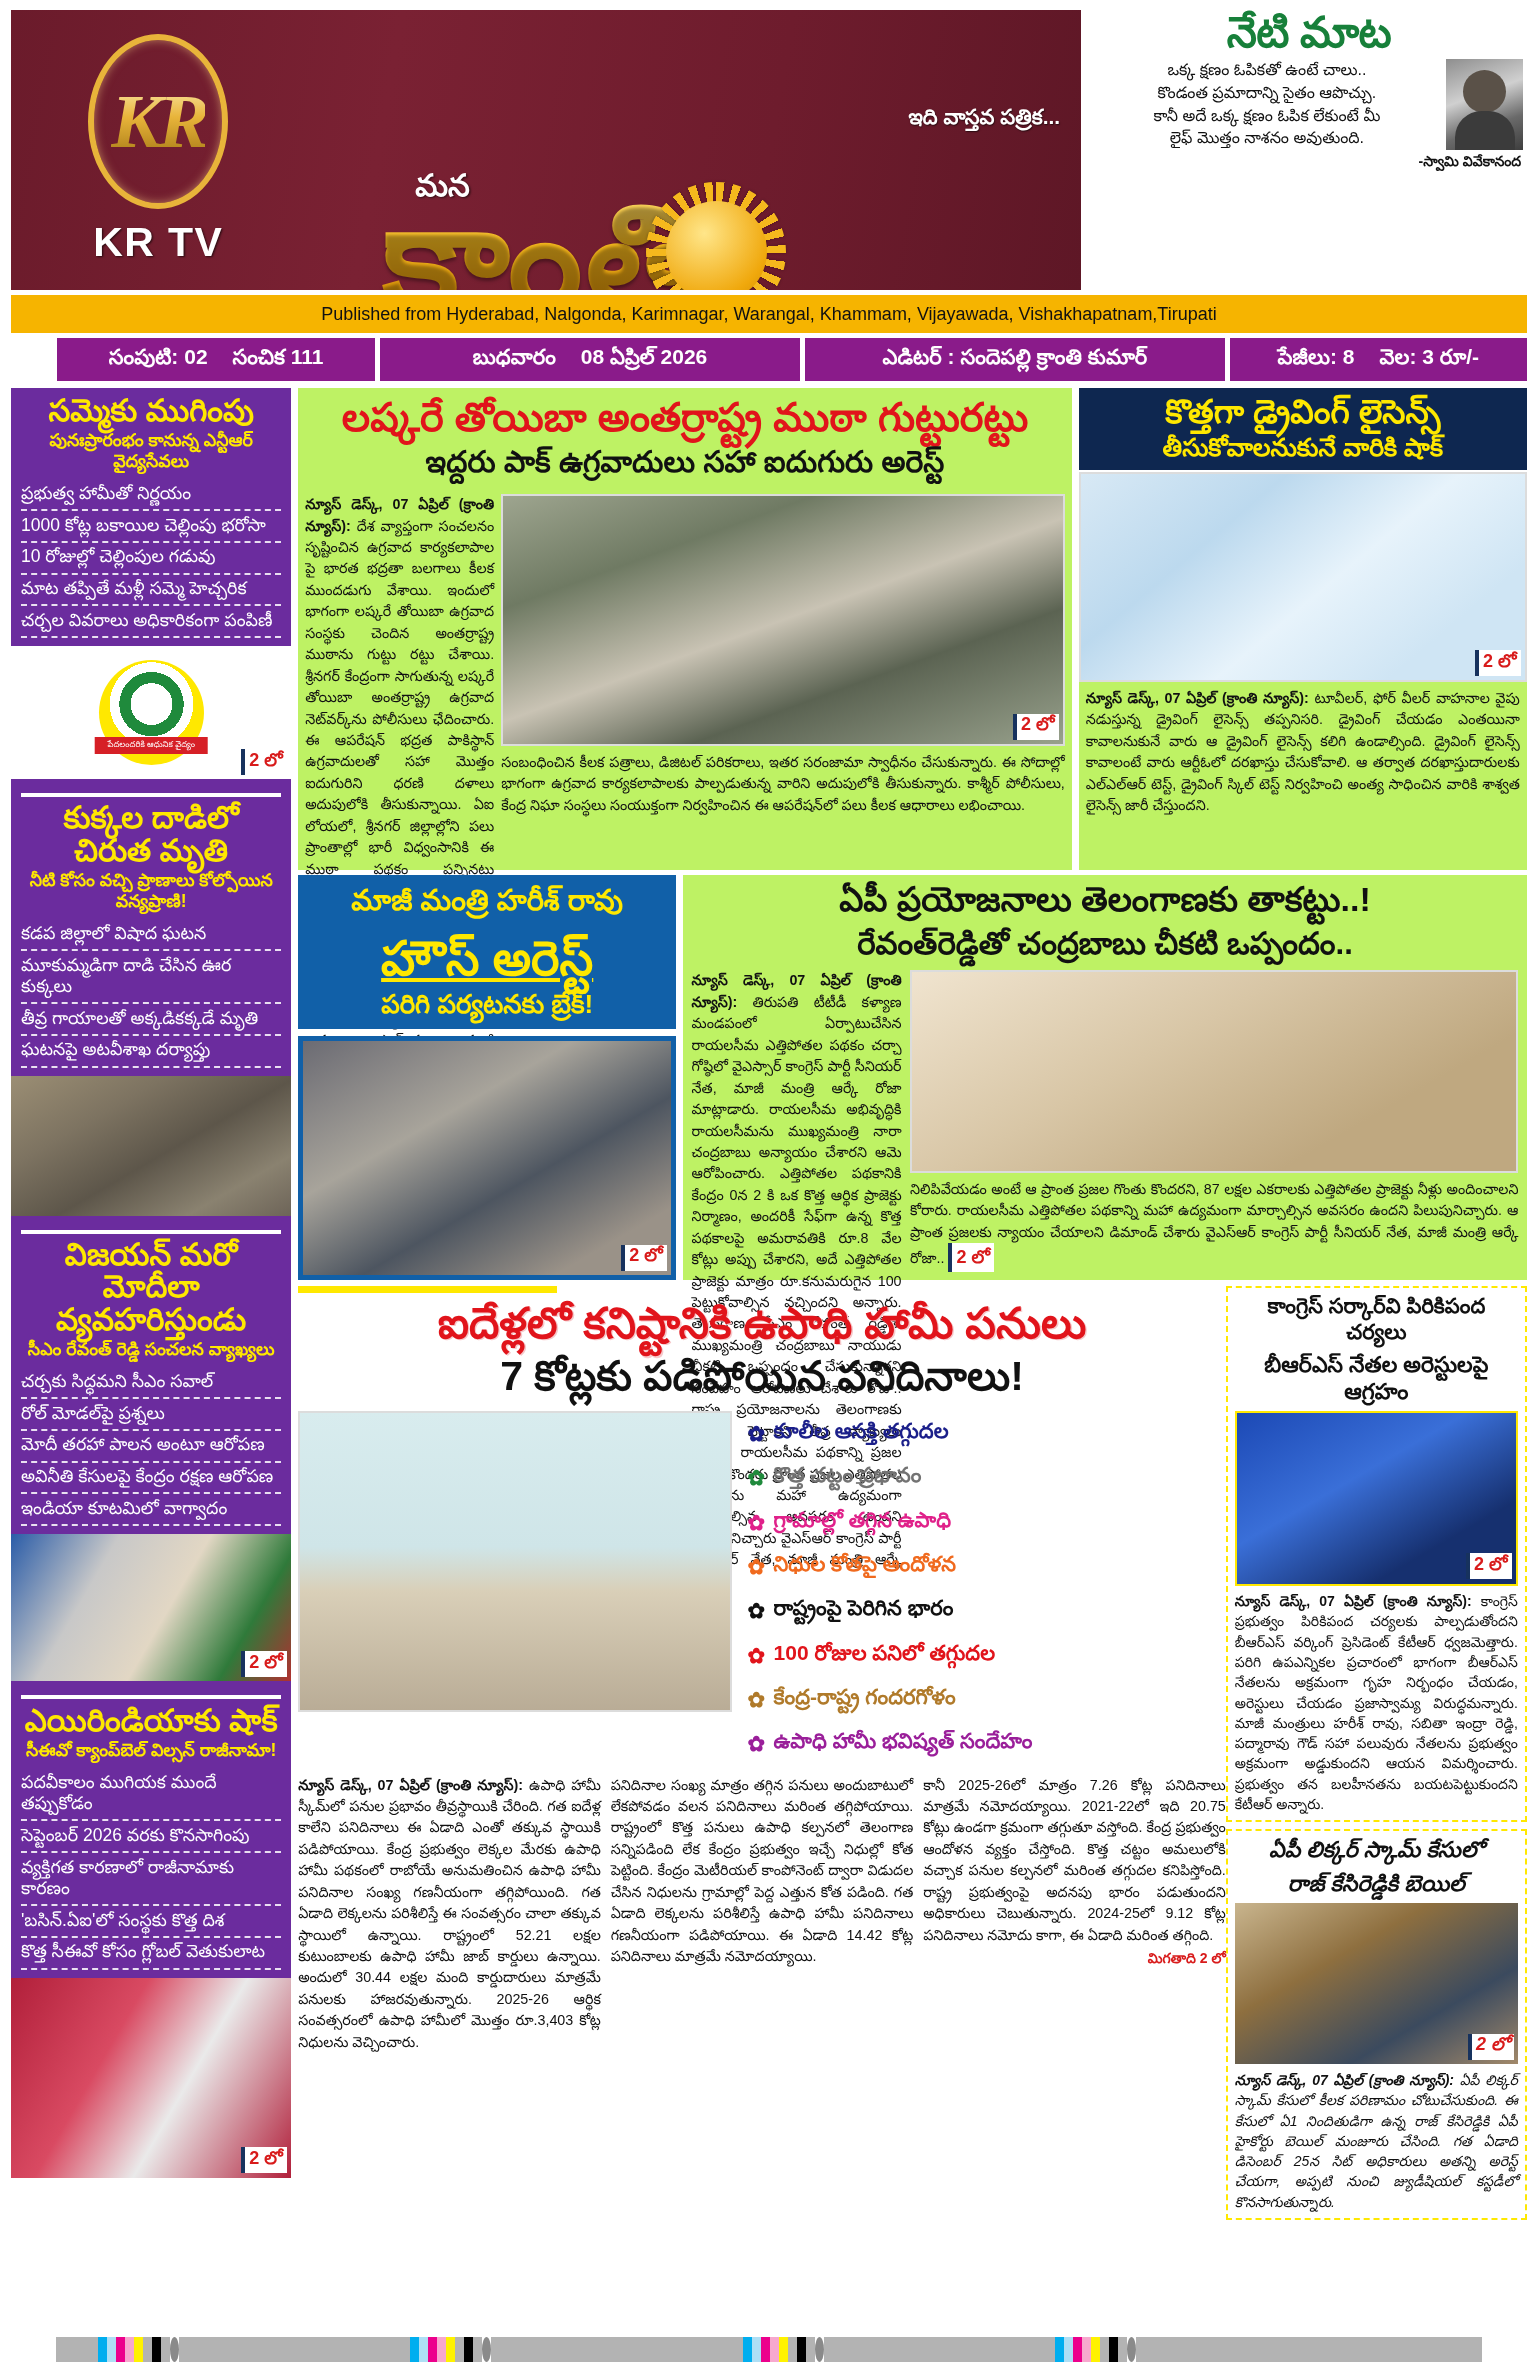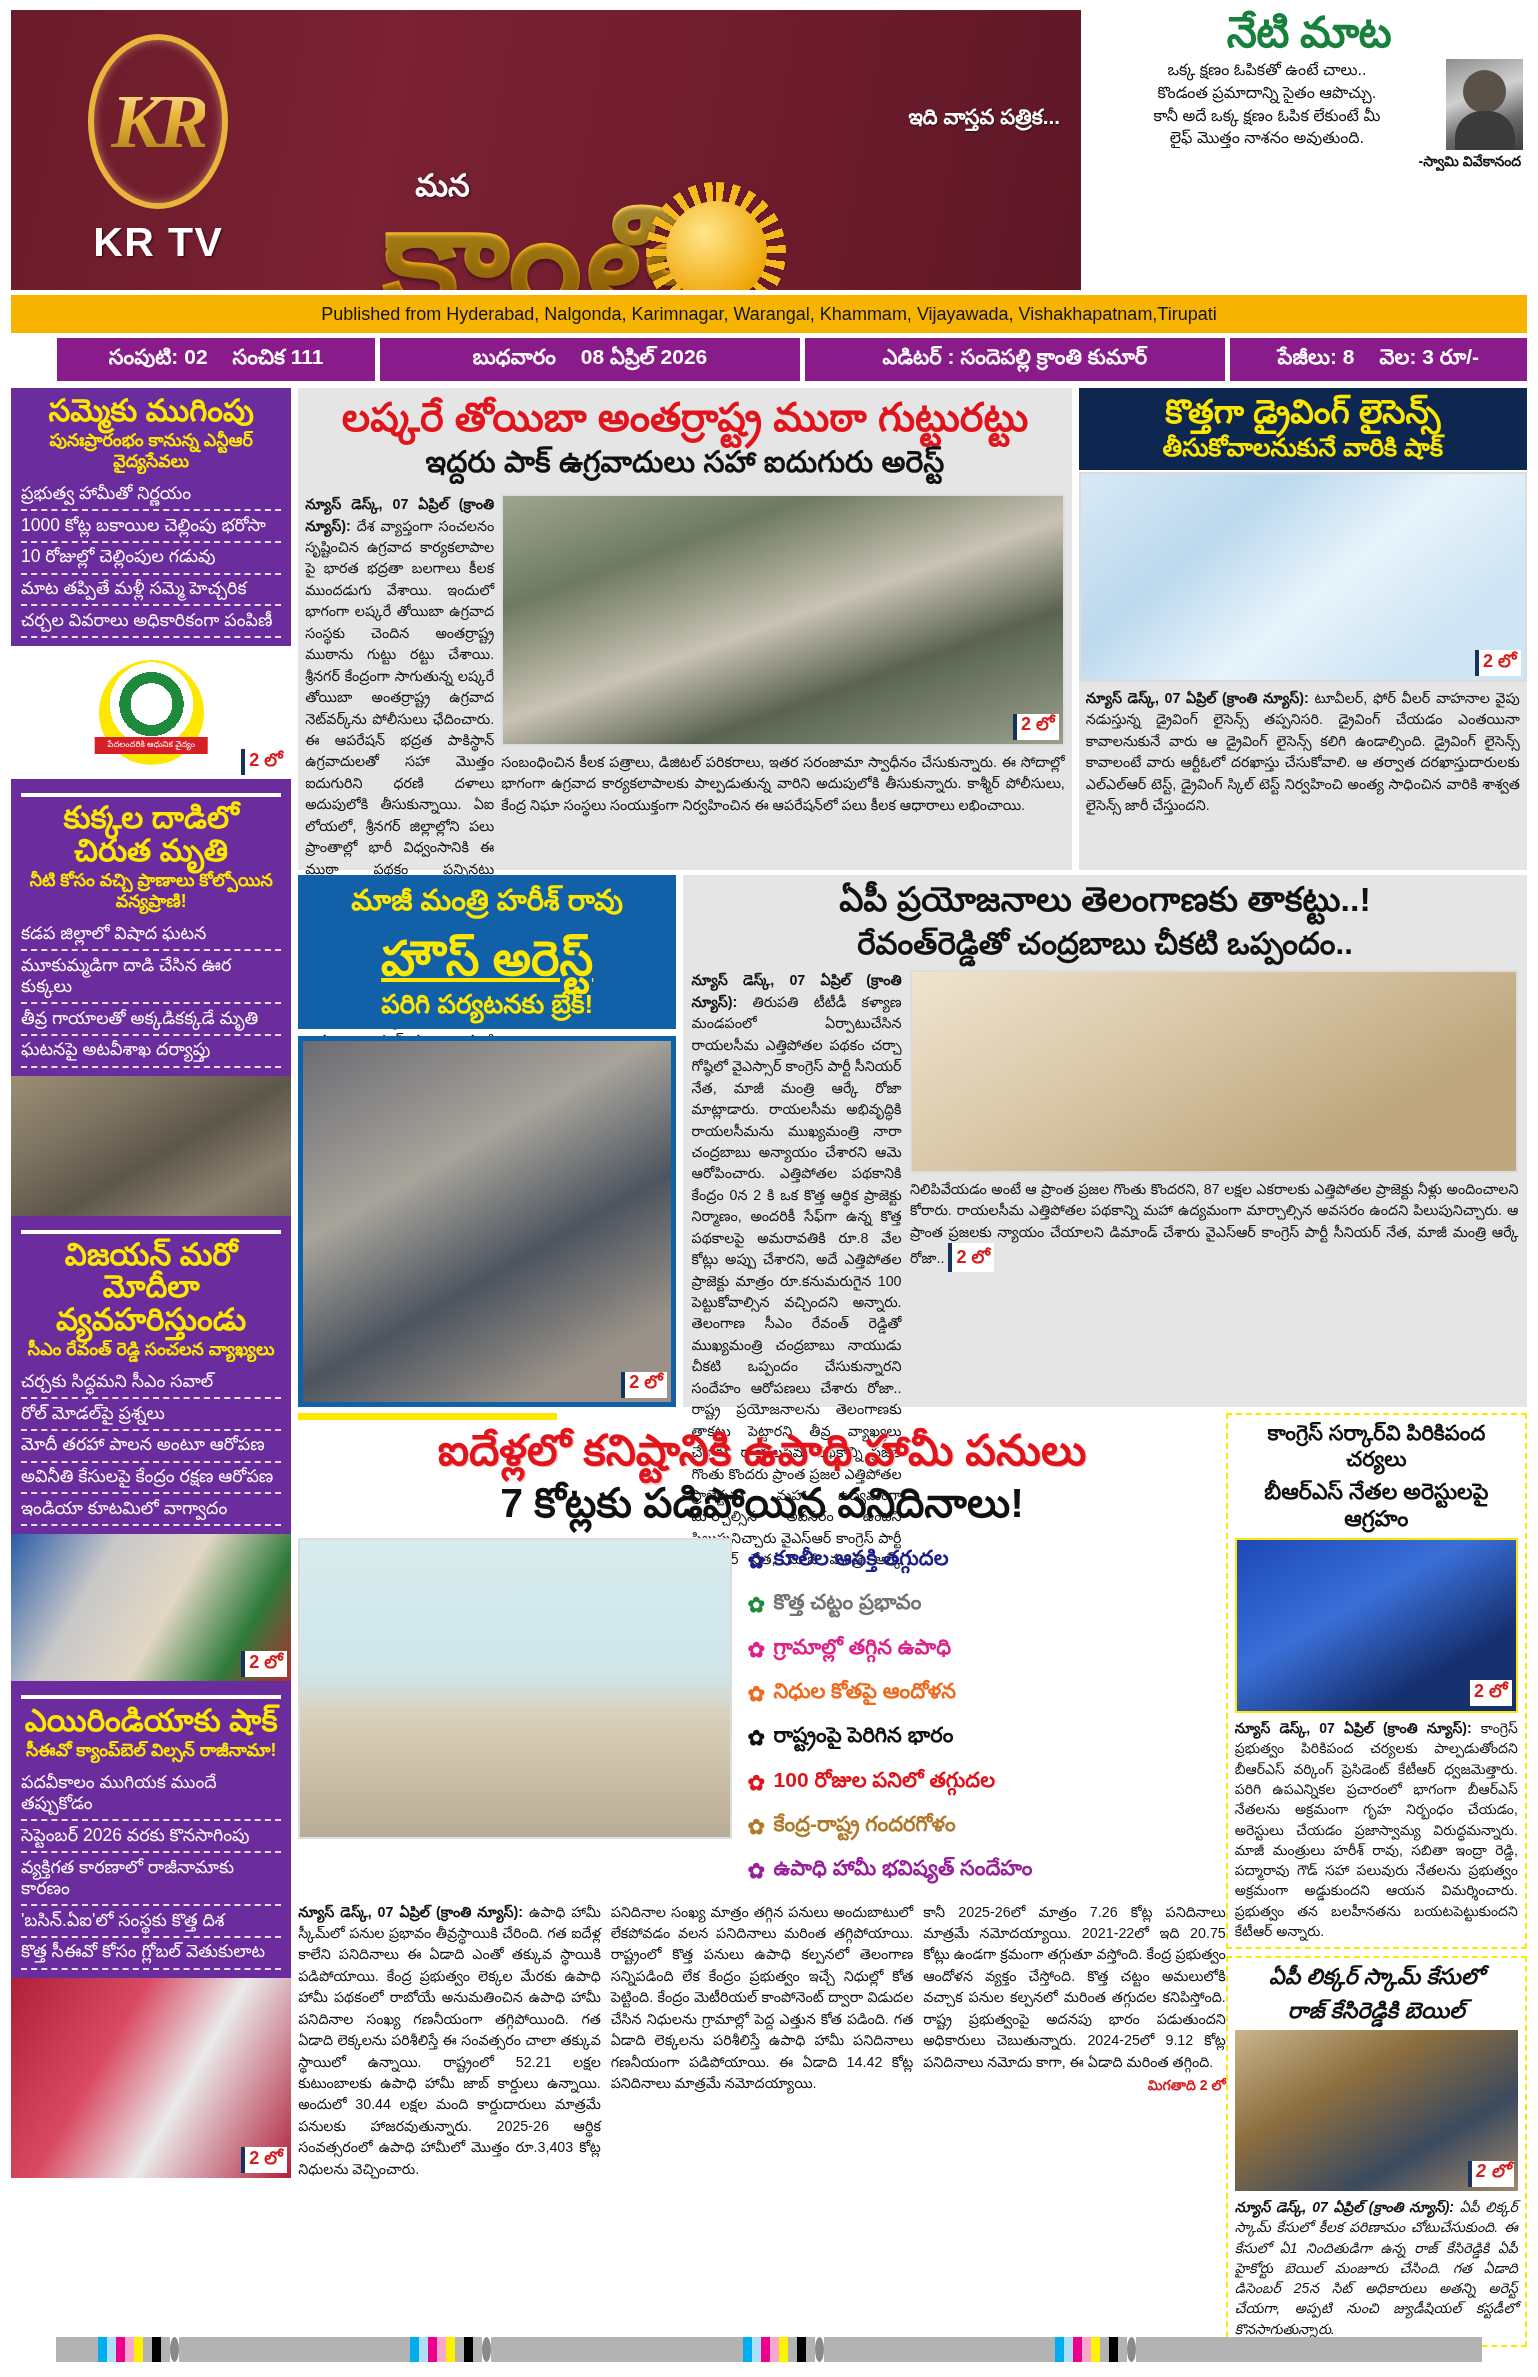--- a/index.html
+++ b/index.html
@@ -146,21 +146,21 @@
   }
 
   .hr-white { height:3.5px; background:#ffffff; margin: 7px 0 5.6px 0;}
 
   .photo-generic { width:100%; background:#9a9a9a; }
   .ph-leopard { background: linear-gradient(150deg,#9b8e74 0%,#7d7361 30%,#5d564a 55%,#8a8270 80%,#6d6458); }
   .ph-rally { background: linear-gradient(120deg,#2a5ca8 0%,#c8c8c8 30%,#e2d7c4 55%,#2f7a3a 80%,#b03030); }
   .ph-plane { background: linear-gradient(120deg,#b11f3a 0%,#d94a62 35%,#eaeaea 60%,#b11f3a 100%); }
 
   
-  .cream { background:#e5e5e5; }
+  .cream { background:#bef264; }
   .lead-head {
     color:#E1141B; font-size: 40px; font-weight:700; text-align:center; line-height:1.08; padding: 5.6px 4.2px 0 4.2px;
   }
   .lead-sub { color:#111; font-size: 30px; font-weight:700; text-align:center; padding: 5.6px 4.2px 4.2px 4.2px;}
   .body-txt { font-size: 14.3px; line-height: 1.5; color:#111; text-align: justify; }
   .body-txt b { font-weight:700; }
 
   .news-photo { background:#8d8d8d; position:relative; border:2.1px solid #dcdcdc; }
   .ph-army { background: linear-gradient(160deg,#9ea58f 0%,#6f7a63 25%,#c9c3b4 50%,#5b6352 70%,#98a18c 100%); }
   .ph-raid { background: linear-gradient(150deg,#6b6b73 0%,#a8a49b 35%,#4d5560 60%,#9a9288 85%); }
@@ -366,21 +366,21 @@
           </div>
           <div class="cream" style="flex:1;padding:5.6px 7px;">
             <div class="body-txt">
               <b>న్యూస్ డెస్క్, 07 ఏప్రిల్ (క్రాంతి న్యూస్):</b>
               <span>టూవీలర్, ఫోర్ వీలర్ వాహనాల వైపు నడుస్తున్న డ్రైవింగ్ లైసెన్స్ తప్పనిసరి. డ్రైవింగ్ చేయడం ఎంతయినా కావాలనుకునే వారు ఆ డ్రైవింగ్ లైసెన్స్ కలిగి ఉండాల్సింది. డ్రైవింగ్ లైసెన్స్ కావాలంటే వారు ఆర్టీఓలో దరఖాస్తు చేసుకోవాలి. ఆ తర్వాత దరఖాస్తుదారులకు ఎల్ఎల్ఆర్ టెస్ట్, డ్రైవింగ్ స్కిల్ టెస్ట్ నిర్వహించి అంత్య సాధించిన వారికి శాశ్వత లైసెన్స్ జారీ చేస్తుందని.</span>
             </div>
           </div>
         </div>
       </div>
 
-      <div style="display:flex;gap:7px;height:532px;margin-top:5.6px;">
+      <div style="display:flex;gap:7px;height:405px;margin-top:5.6px;">
 
         <div style="flex:0 0 378px;display:flex;flex-direction:column;">
           <div class="blue-box">
             <div class="bb-l1">మాజీ మంత్రి హరీశ్ రావు</div>
             <div class="bb-l2">హౌస్ అరెస్ట్</div>
             <div class="bb-l3">పరిగి పర్యటనకు బ్రేక్!</div>
           </div>
           <div class="news-photo ph-raid" style="flex:1;position:relative;margin-top:7px;border:5.6px solid #1160A8;">
             <span class="badge2">2 లో</span>
           </div>

